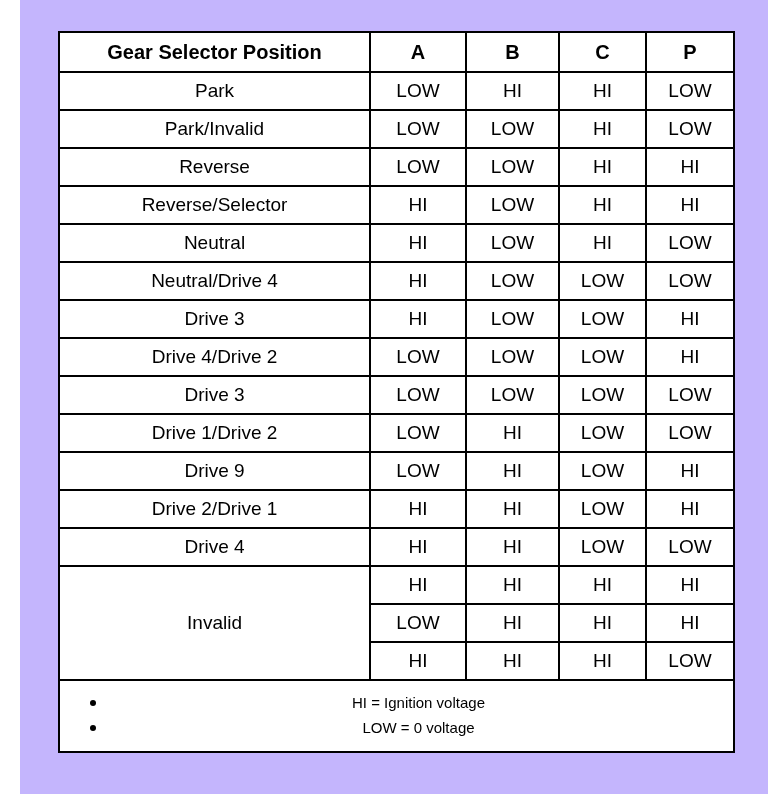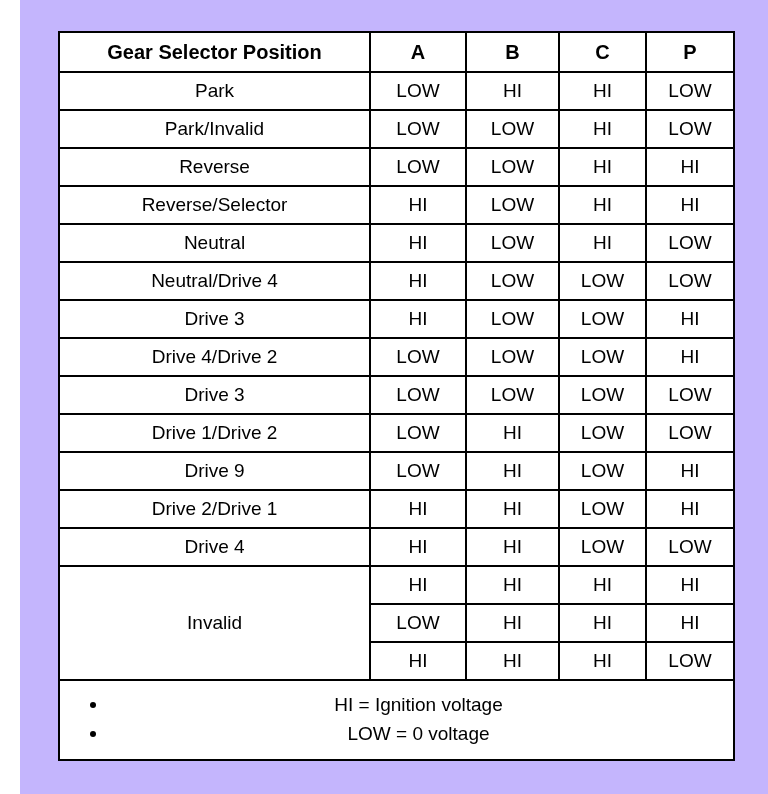--- a/index.html
+++ b/index.html
@@ -80,21 +80,21 @@
     border: 2px solid #000000;
   }
 
   ul.notes {
     list-style: none;
     margin: 0;
     padding: 9px 0 11px 0;
   }
   ul.notes li {
     position: relative;
-    font-size: 19px;
+    font-size: 15px;
     line-height: 1.0;
     padding: 5px 0 5px 44px;
   }
   ul.notes li .bullet {
     position: absolute;
     left: 26px;
     top: 50%;
     transform: translateY(-50%);
     width: 6px;
     height: 6px;

